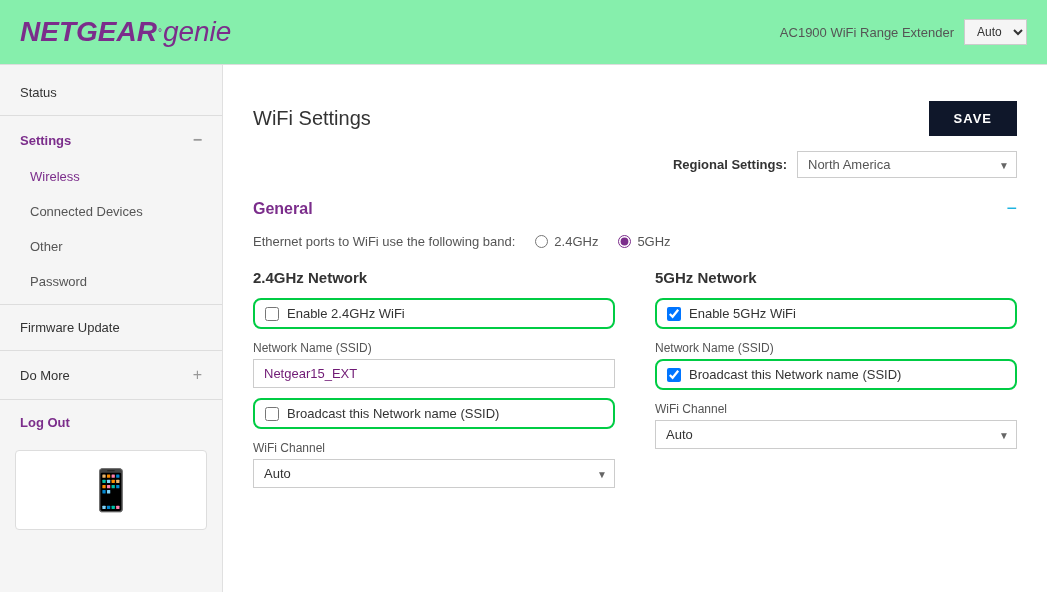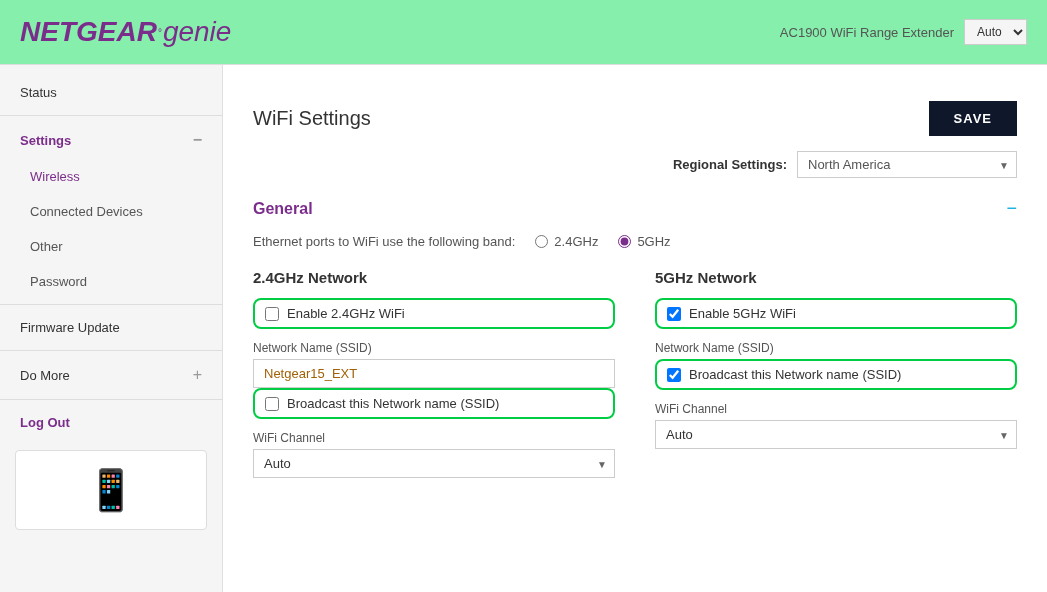--- a/index.html
+++ b/index.html
@@ -183,21 +183,22 @@
     .checkbox-row input[type="checkbox"] { width: 14px; height: 14px; }
     .checkbox-label { font-size: 13px; color: #333; }
 
     
     .field-label { font-size: 12px; color: #555; margin-bottom: 4px; }
     .field-input {
       width: 100%;
       border: 1px solid #ccc;
       padding: 6px 10px;
       font-size: 13px;
-      color: #a16207;
+      color: #701a75;
+      margin-bottom: 10px;
     }
     .field-input.active-field { border-color: #00aadd; border-width: 2px; }
 
     
     .field-select-wrapper { position: relative; margin-bottom: 10px; }
     .field-select {
       width: 100%;
       border: 1px solid #ccc;
       padding: 6px 10px;
       font-size: 13px;

